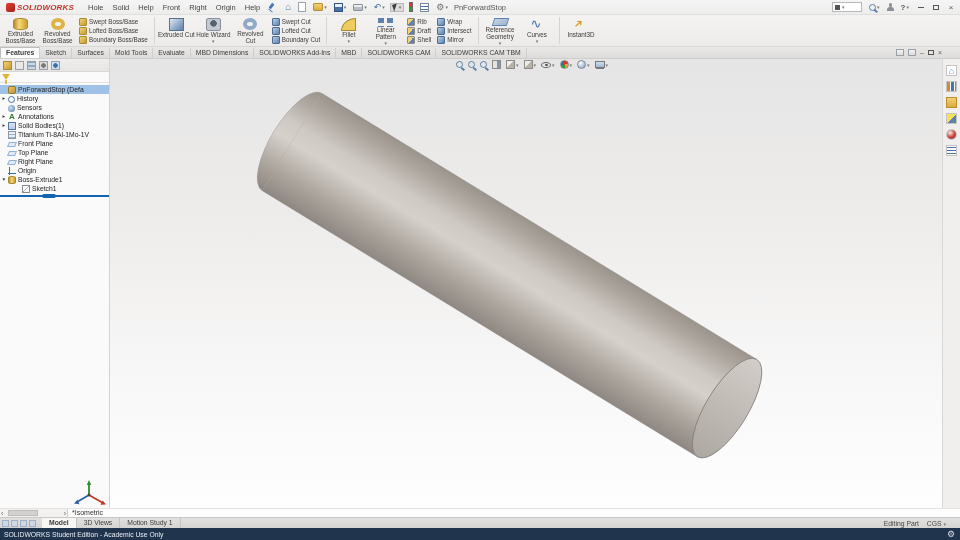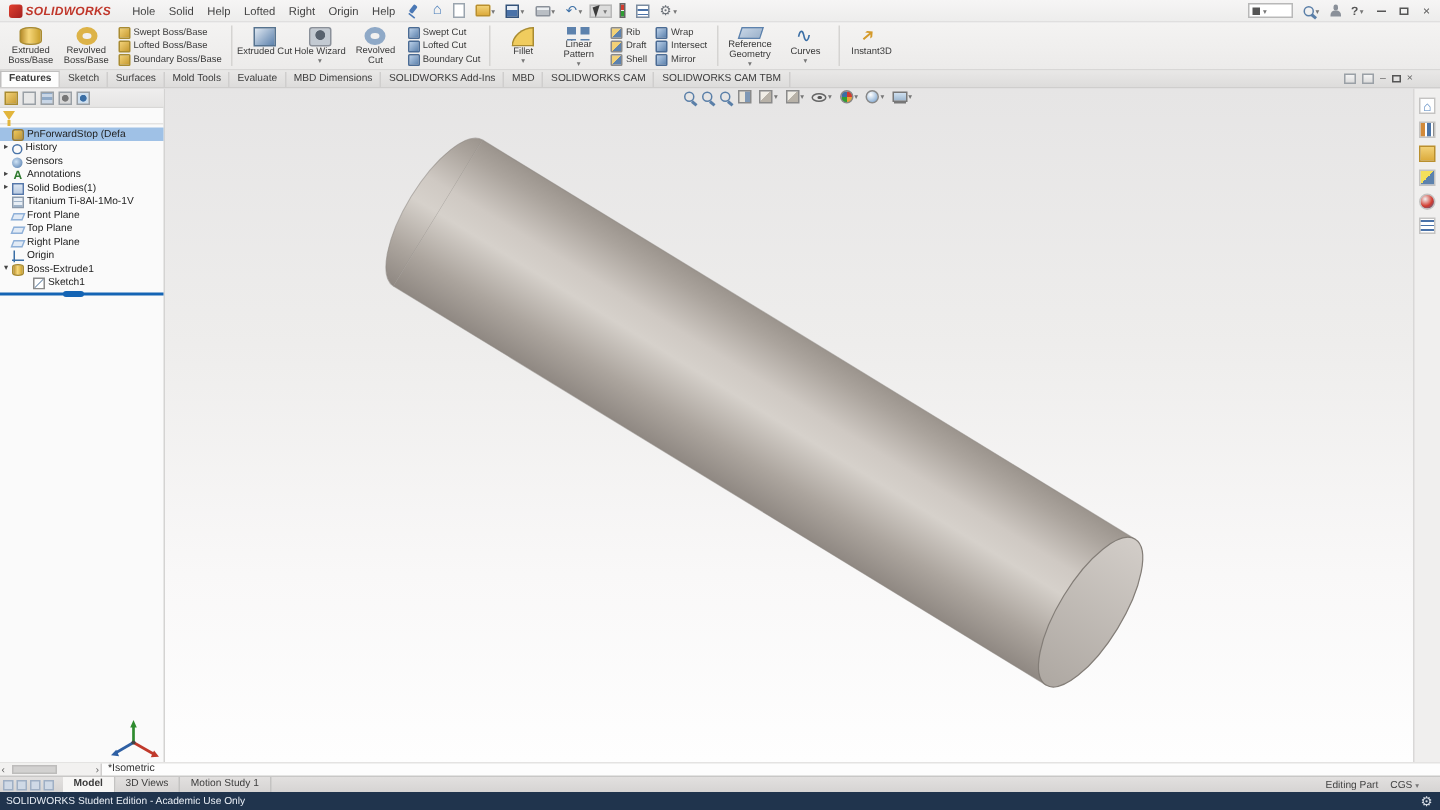--- a/index.html
+++ b/index.html
@@ -161,21 +161,21 @@
 
 <div id="titlebar">
   <div id="brand">
     <span class="dslogo"></span>
     <span class="brandtxt">SOLIDWORKS</span>
   </div>
   <div id="menus">
     <span class="menu">Hole</span>
     <span class="menu">Solid</span>
     <span class="menu">Help</span>
-    <span class="menu">Lofted</span>
+    <span class="menu">Front</span>
     <span class="menu">Right</span>
     <span class="menu">Origin</span>
     <span class="menu">Help</span>
   </div>
   <span class="pin"></span>
   <div id="quickbar">
     <span class="qitem">
         <span class="qi qi-home">⌂</span>
       </span>
     <span class="qitem">
@@ -205,20 +205,21 @@
         <span class="qi qi-rebuild"></span>
       </span>
     <span class="qitem">
         <span class="qi qi-props"></span>
       </span>
     <span class="qitem">
         <span class="qi qi-gear">⚙</span>
         <span class="qcaret">▾</span>
       </span>
   </div>
+  <div id="wintitle">PnForwardStop</div>
   <div id="titleright">
     <span class="searchbox">
         <span class="dot"></span>
         <span class="qcaret">▾</span>
       </span>
     <span class="qitem">
         <span class="mag"></span>
         <span class="qcaret">▾</span>
       </span>
     <span class="person"></span>

